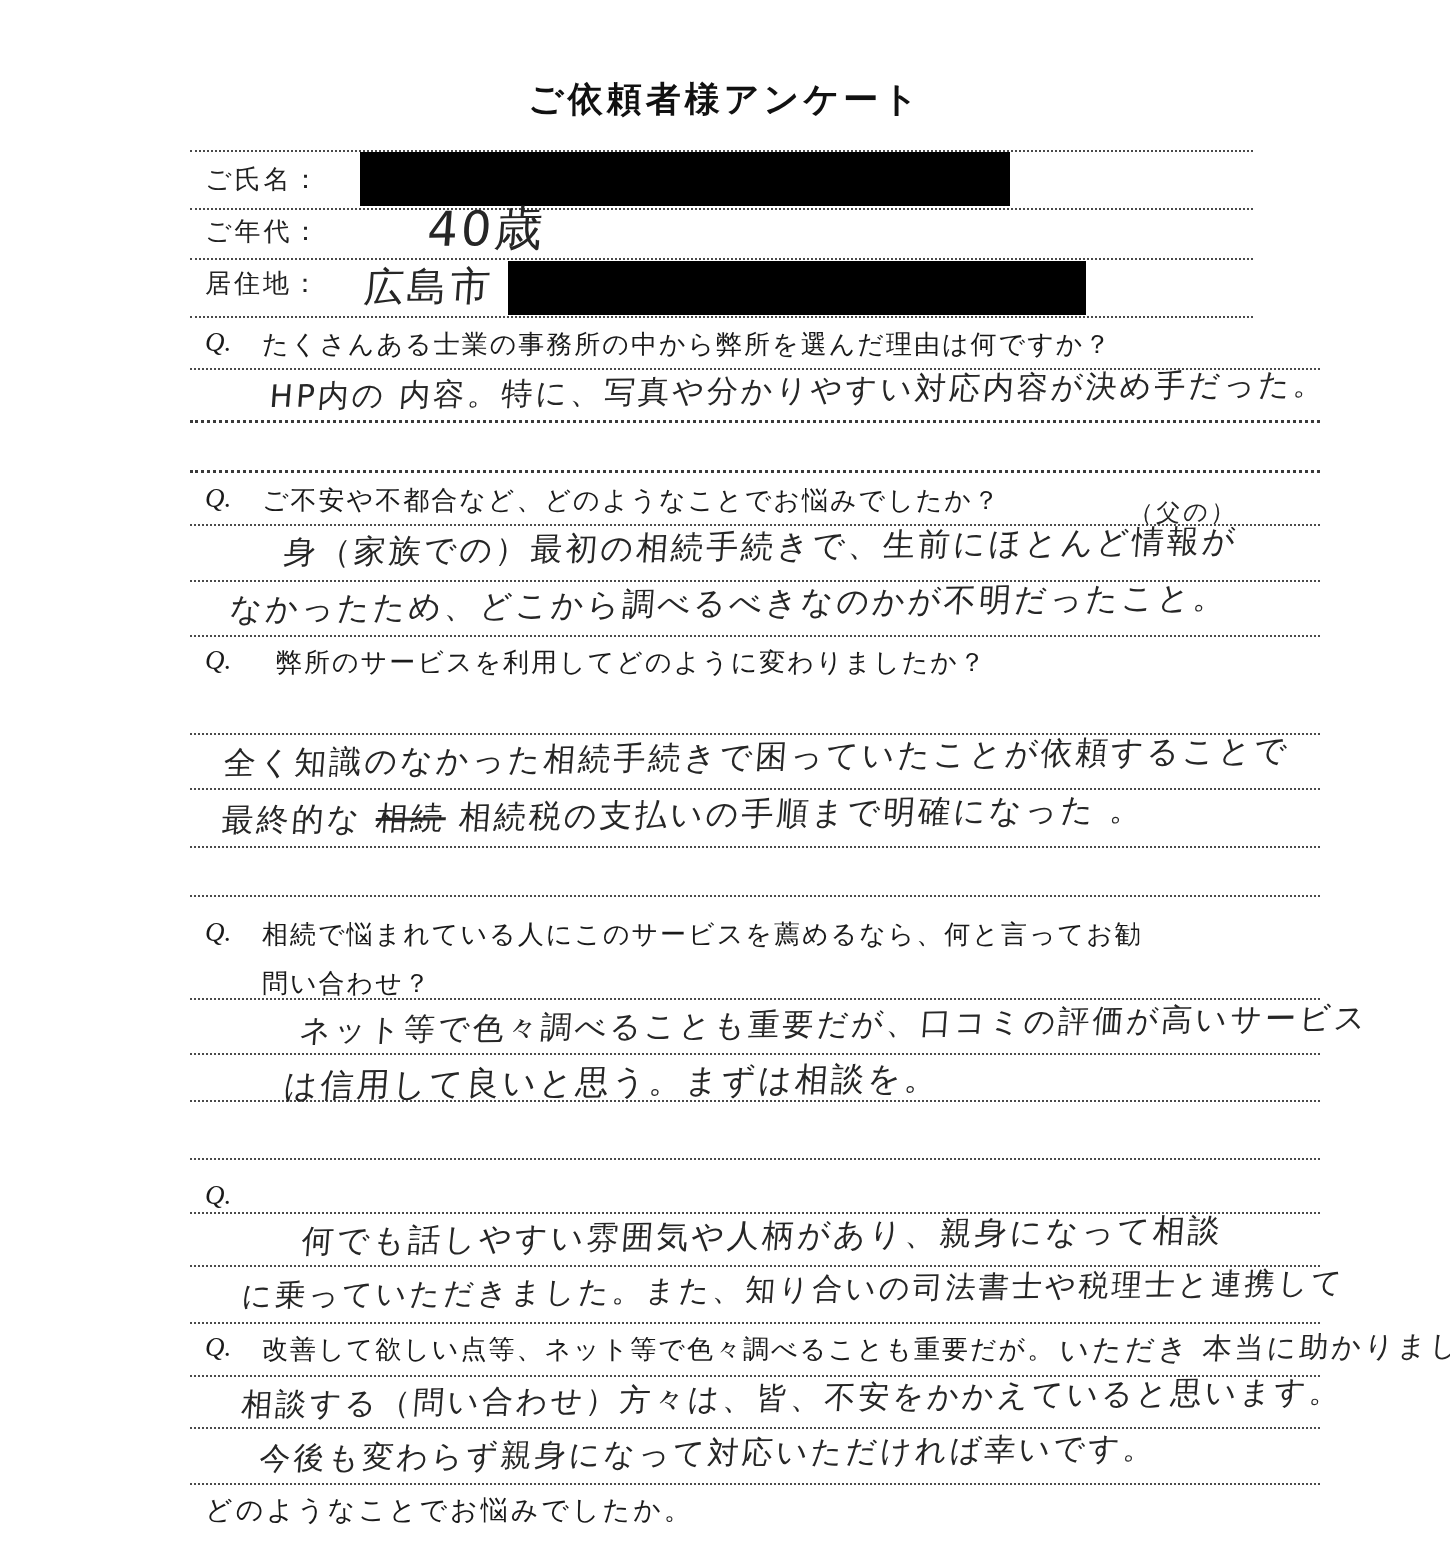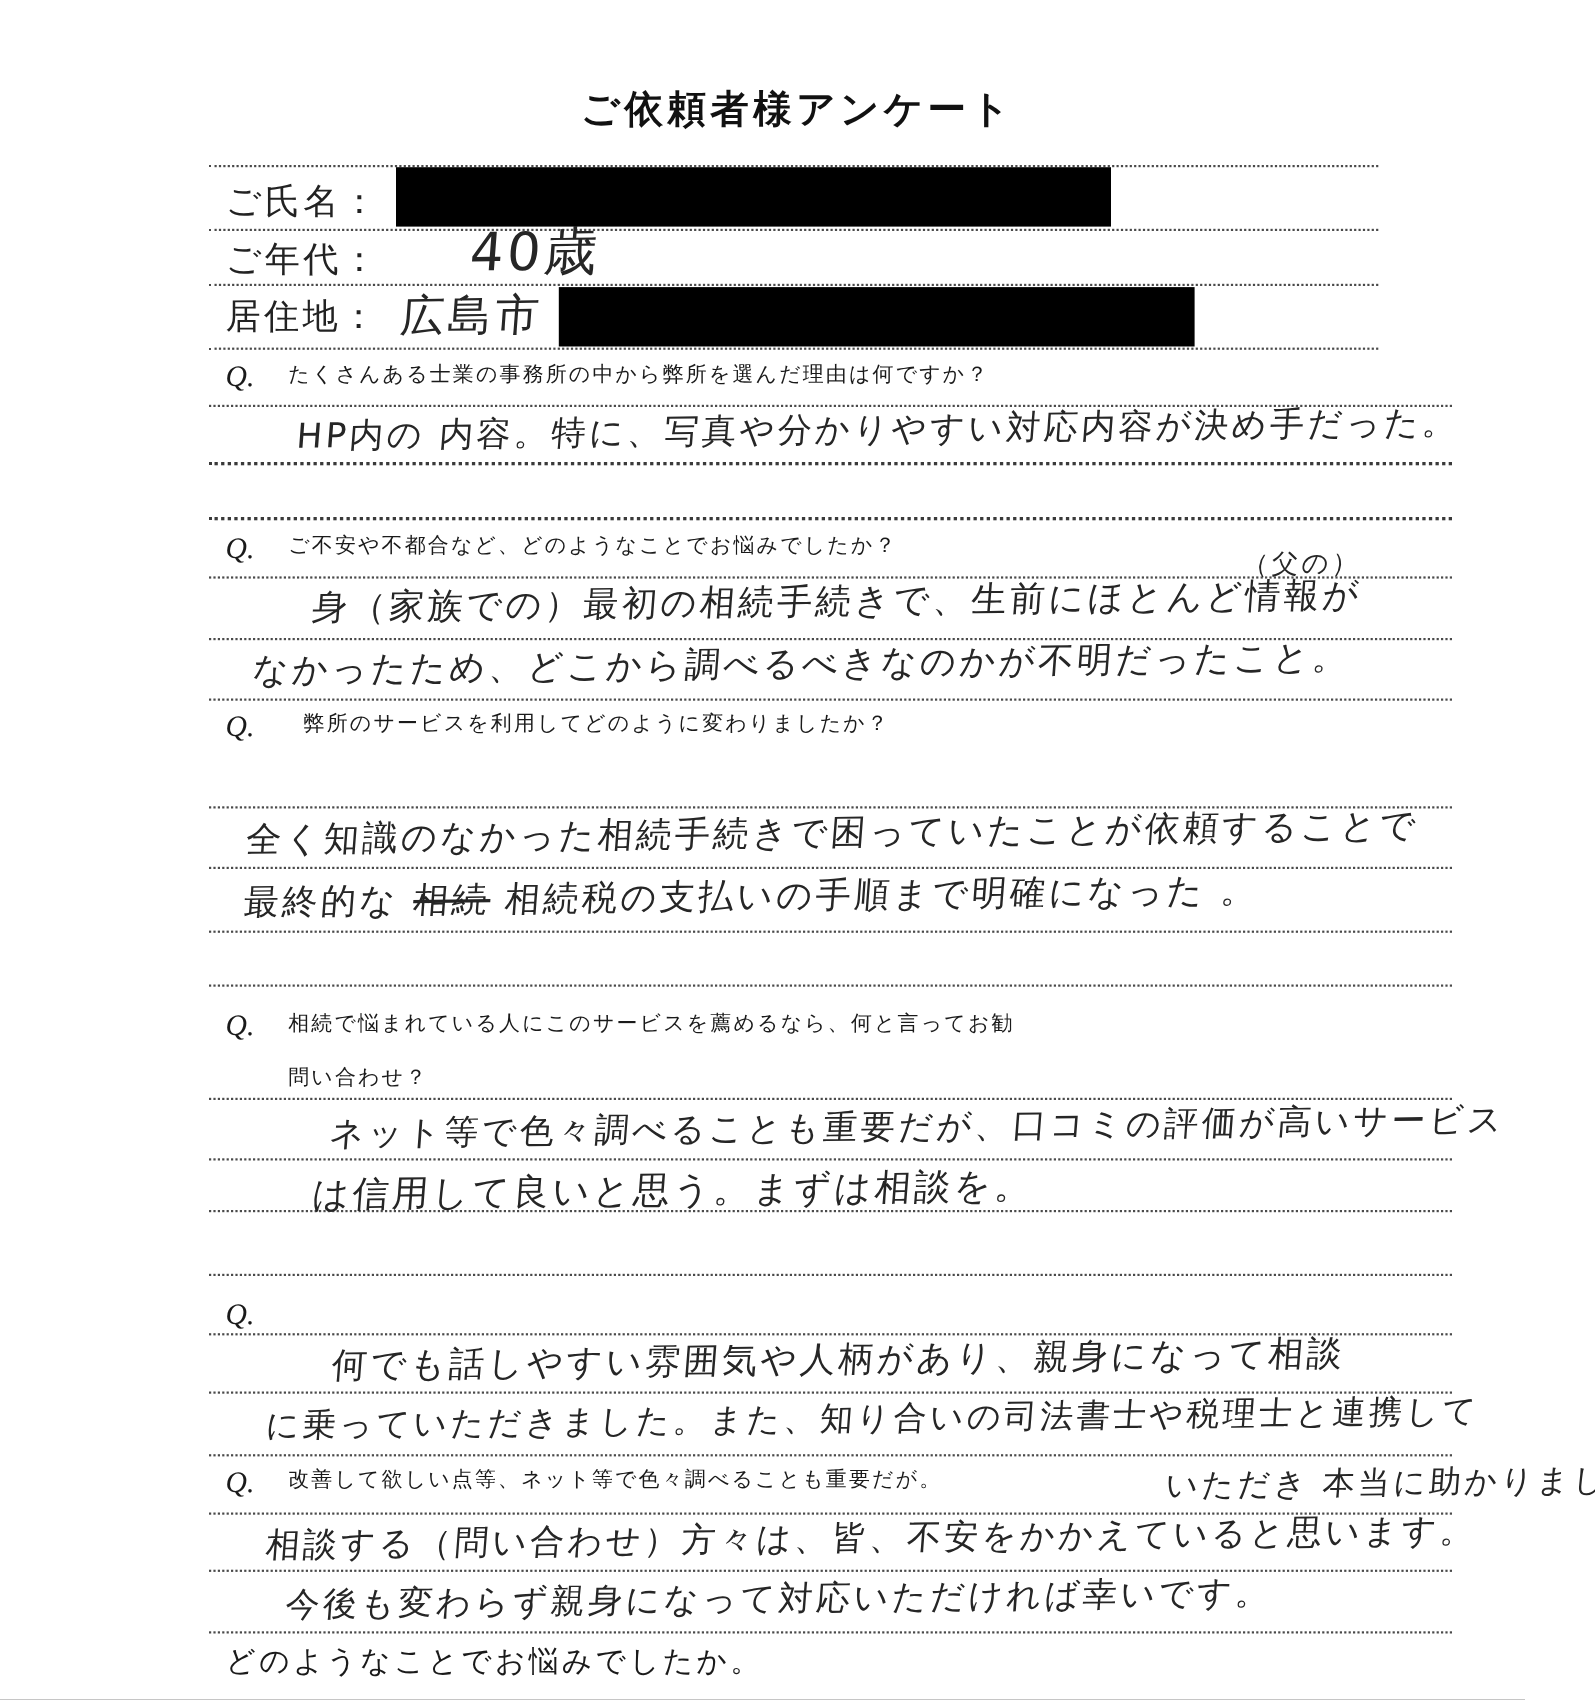--- a/index.html
+++ b/index.html
@@ -16,29 +16,29 @@
     position:absolute;left:0;top:76px;width:100%;
     text-align:center;font-size:35px;font-weight:bold;
     letter-spacing:4px;color:#111;
   }
   .ruled{
     position:absolute;height:0;
     border-top:2px dotted #4a4a4a;
   }
   .ruled.heavy{border-top:3px dotted #3a3a3a;}
   .label{
-    position:absolute;font-size:32px;letter-spacing:3px;color:#222;
+    position:absolute;font-size:26px;letter-spacing:3px;color:#222;
     white-space:nowrap;
   }
   .redact{position:absolute;background:#000;}
   .qmark{
     position:absolute;font-size:27px;color:#1a1a1a;font-style:italic;
   }
   .qtext{
-    position:absolute;font-size:19px;letter-spacing:2px;color:#1a1a1a;
+    position:absolute;font-size:26px;letter-spacing:2px;color:#1a1a1a;
     white-space:nowrap;
   }
   .hand{
     position:absolute;
     font-family:"DejaVu Sans","Liberation Sans",sans-serif;
     color:#262626;
     white-space:nowrap;
     transform:skewX(-5deg) rotate(-0.7deg);
     transform-origin:left bottom;
     letter-spacing:3px;

